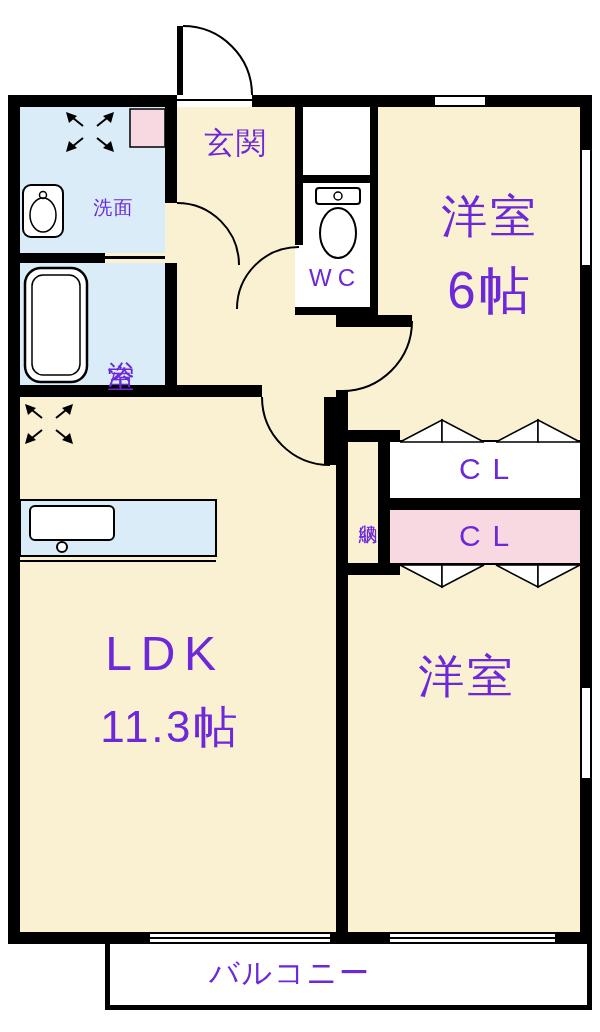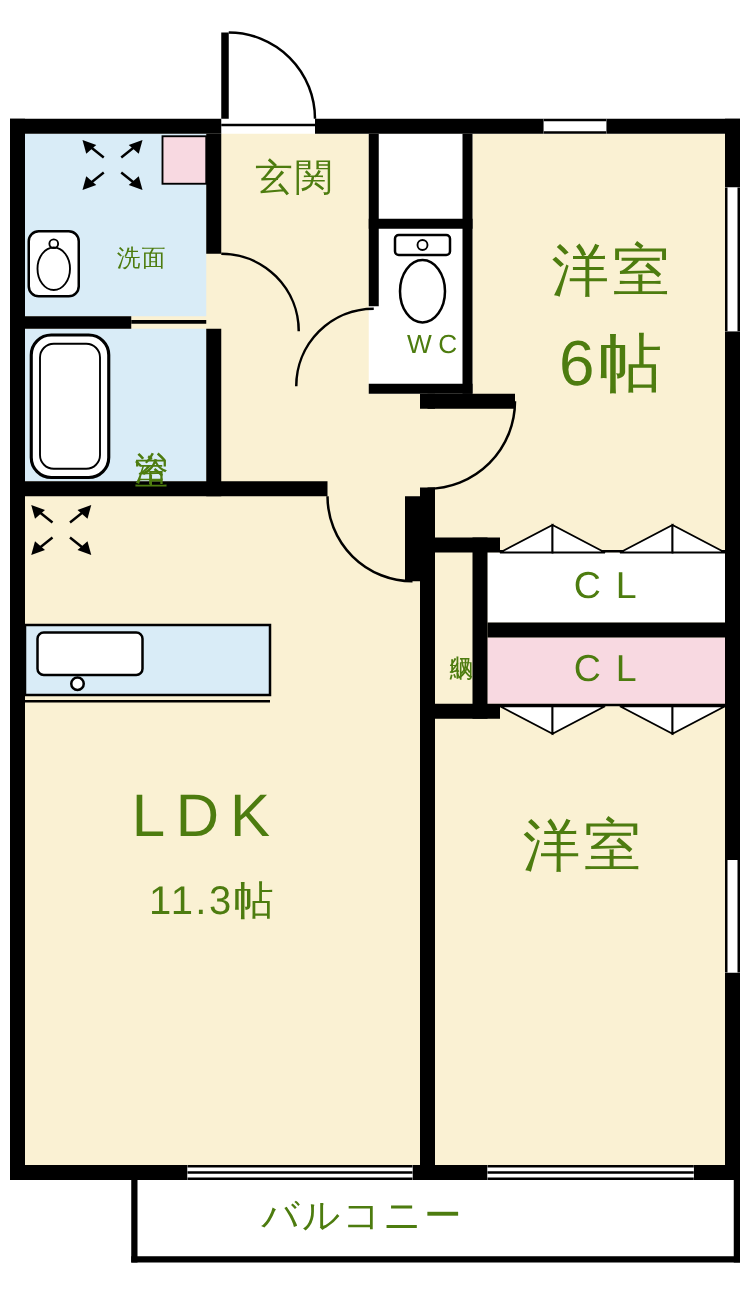--- a/index.html
+++ b/index.html
@@ -1,21 +1,21 @@
 <!DOCTYPE html>
 <html><head>
 <meta charset="utf-8">
 <style>
   html,body{margin:0;padding:0;background:#ffffff;}
   .plan{
     position:relative;width:600px;height:1032px;background:#fff;
     font-family:"Liberation Sans","DejaVu Sans",sans-serif;overflow:hidden;
   }
   .plan svg{position:absolute;left:0;top:0;}
-  .lbl{position:absolute;color:#4d7c0f;text-align:center;line-height:1.15;letter-spacing:0.06em;}
+  .lbl{position:absolute;color:#6d28d9;text-align:center;line-height:1.15;letter-spacing:0.06em;}
   .vert{writing-mode:vertical-rl;text-orientation:upright;}
 </style>
 </head>
 <body>
 
 <div class="plan">
 
   <svg width="600" height="1032" viewBox="0 0 600 1032">
     <defs>
       <g id="corner-arrows" stroke="#000" stroke-width="2">
@@ -156,24 +156,24 @@
       <polygon points="400,565 442,587 442,565"></polygon>
       <polygon points="484,565 442,587 442,565"></polygon>
       <polygon points="496,565 538,587 538,565"></polygon>
       <polygon points="580,565 538,587 538,565"></polygon>
     </g>
   </svg>
 
   <div class="lbl" style="left:178px;top:126px;width:116px;font-size:30px;">玄関</div>
   <div class="lbl" style="left:66px;top:197px;width:95px;font-size:19px;">洗面</div>
   <div class="lbl vert" style="left:102px;top:292px;width:34px;height:100px;font-size:27px;">浴室</div>
-  <div class="lbl" style="left:299px;top:264px;width:72px;font-size:21px;letter-spacing:0.25em;text-align:right;">WC</div>
+  <div class="lbl" style="left:299px;top:264px;width:72px;font-size:24px;letter-spacing:0.25em;">WC</div>
   <div class="lbl" style="left:400px;top:190px;width:180px;font-size:46px;">洋室</div>
   <div class="lbl" style="left:400px;top:262px;width:180px;font-size:51px;">6帖</div>
   <div class="lbl" style="left:405px;top:452px;width:160px;font-size:30px;">C L</div>
   <div class="lbl" style="left:405px;top:519px;width:160px;font-size:30px;">C L</div>
   <div class="lbl vert" style="left:347px;top:455px;width:32px;height:110px;font-size:19px;">収納</div>
   <div class="lbl" style="left:60px;top:626px;width:210px;font-size:48px;letter-spacing:0.18em;">LDK</div>
-  <div class="lbl" style="left:60px;top:702px;width:220px;font-size:32px;">11.3帖</div>
+  <div class="lbl" style="left:60px;top:702px;width:220px;font-size:44px;">11.3帖</div>
   <div class="lbl" style="left:377px;top:650px;width:180px;font-size:46px;">洋室</div>
   <div class="lbl" style="left:140px;top:956px;width:300px;font-size:30px;">バルコニー</div>
 
 </div>
 
 </body></html>

